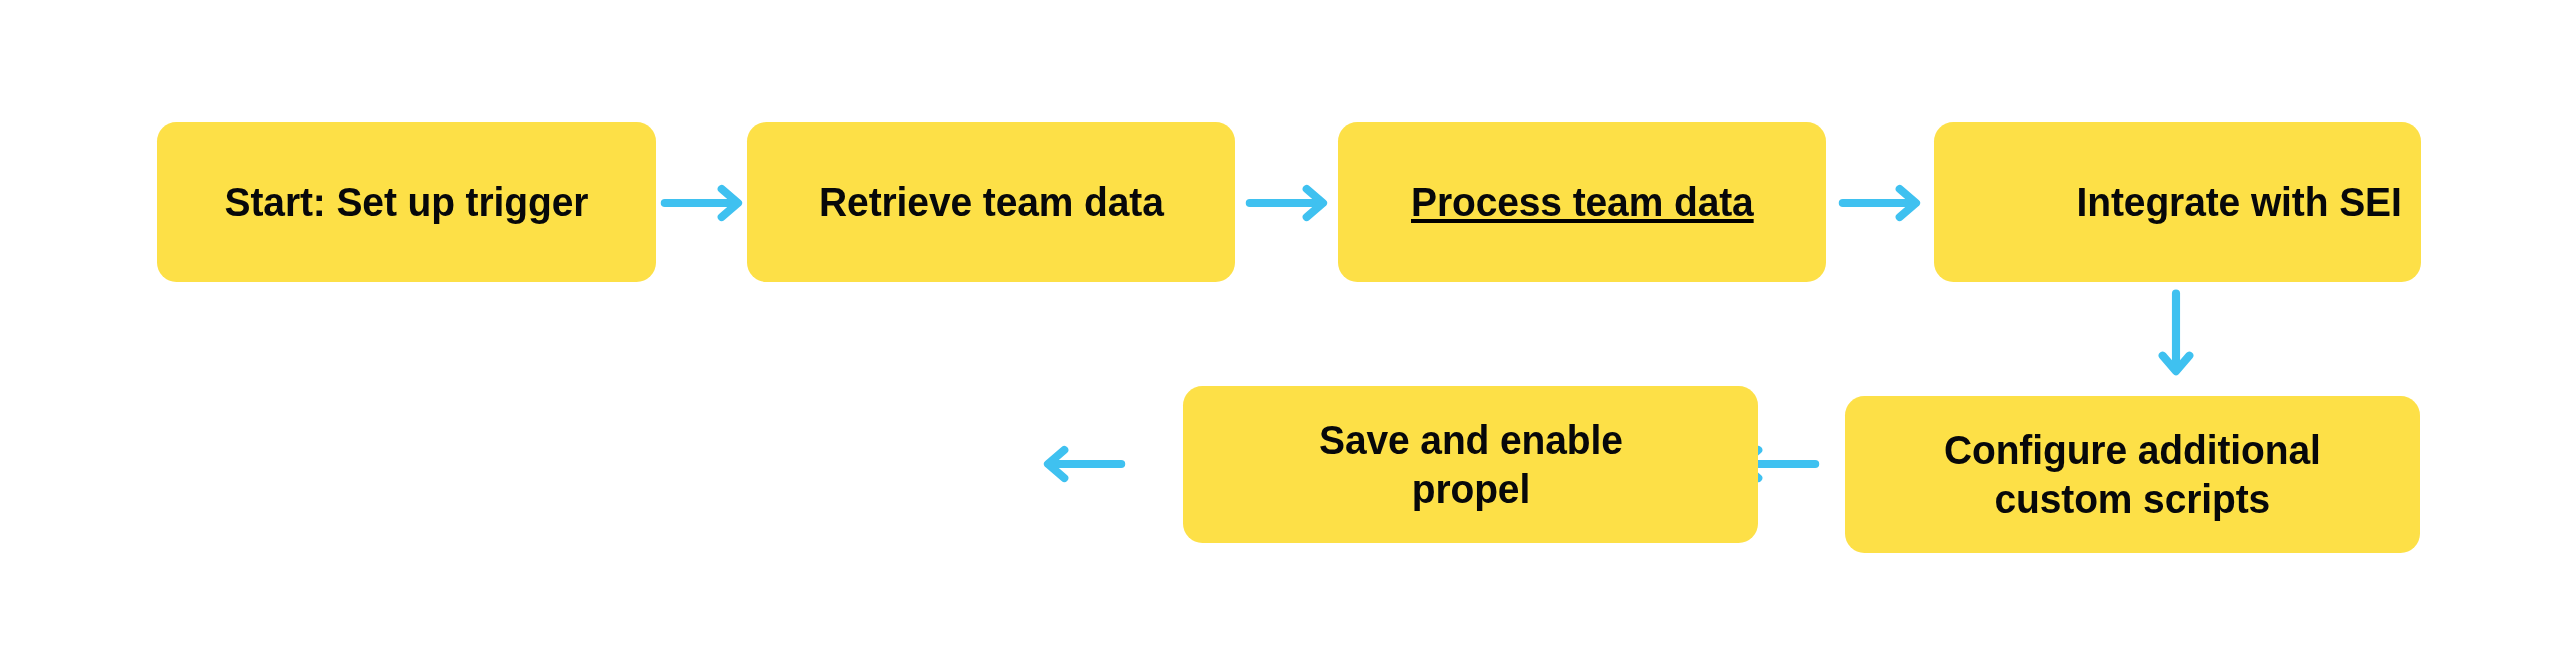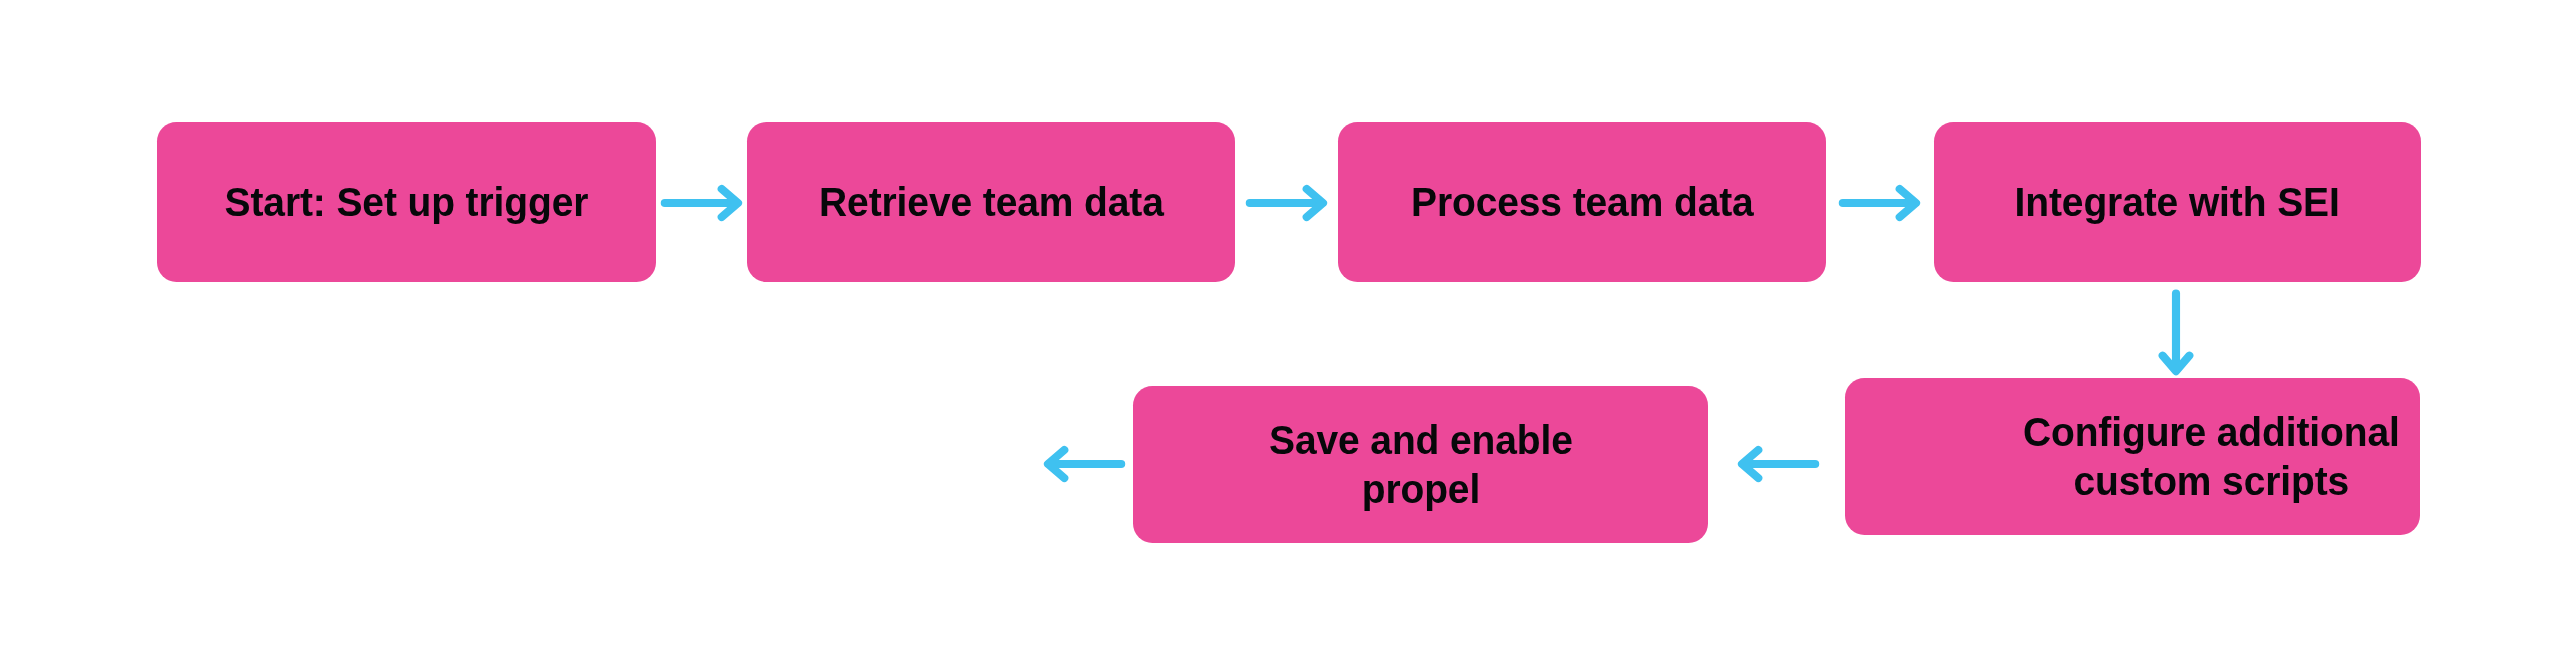--- a/index.html
+++ b/index.html
@@ -14,21 +14,21 @@
     overflow: hidden;
   }
   #canvas {
     position: relative;
     width: 2576px;
     height: 669px;
     background: #ffffff;
   }
   .node {
     position: absolute;
-    background: #ec4899;
+    background: #fde047;
     border-radius: 19.4px;
     display: flex;
     align-items: center;
     justify-content: center;
     box-sizing: border-box;
     padding: 0 10.4px;
   }
   .node-label {
     font-family: "Liberation Sans", sans-serif;
     font-weight: bold;
@@ -68,55 +68,55 @@
     <span class="node-label">Retrieve team data</span>
   </div>
 
   <div class="arrow" style="left:1248px; top:186px; width:82px; height:34px;">
     <svg width="82" height="34" viewBox="0 0 110 46" fill="none" xmlns="http://www.w3.org/2000/svg">
       <path d="M2 23 H99" stroke="#3fc1f0" stroke-width="11" stroke-linecap="round"></path>
       <path d="M79 4 L101 23 L79 42" stroke="#3fc1f0" stroke-width="11" stroke-linecap="round" stroke-linejoin="round" fill="none"></path>
     </svg>
   </div>
 
-  <div class="node" style="left:1338px; top:122px; width:488px; height:160px;">
+  <div class="node" style="left:1338px; top:122px; width:488px; height:160px;text-decoration:underline;">
     <span class="node-label">Process team data</span>
   </div>
 
   <div class="arrow" style="left:1841px; top:186px; width:82px; height:34px;">
     <svg width="82" height="34" viewBox="0 0 110 46" fill="none" xmlns="http://www.w3.org/2000/svg">
       <path d="M2 23 H99" stroke="#3fc1f0" stroke-width="11" stroke-linecap="round"></path>
       <path d="M79 4 L101 23 L79 42" stroke="#3fc1f0" stroke-width="11" stroke-linecap="round" stroke-linejoin="round" fill="none"></path>
     </svg>
   </div>
 
-  <div class="node" style="left:1934px; top:122px; width:487px; height:160px;">
+  <div class="node" style="left:1934px; top:122px; width:487px; height:160px;justify-content:flex-end;">
     <span class="node-label">Integrate with SEI</span>
   </div>
 
   <div class="arrow" style="left:2159px; top:291px; width:34px; height:88px;">
     <svg width="34" height="88" viewBox="0 0 46 118" fill="none" xmlns="http://www.w3.org/2000/svg">
       <path d="M23 3 V106" stroke="#3fc1f0" stroke-width="11" stroke-linecap="round"></path>
       <path d="M5 87 L23 108 L41 87" stroke="#3fc1f0" stroke-width="11" stroke-linecap="round" stroke-linejoin="round" fill="none"></path>
     </svg>
   </div>
 
-  <div class="node" style="left:1845px; top:378px; width:575px; height:157px;justify-content:flex-end;">
+  <div class="node" style="left:1845px; top:396px; width:575px; height:157px;">
     <span class="node-label">Configure additional
 custom scripts</span>
   </div>
 
   <div class="arrow" style="left:1735px; top:447px; width:82px; height:34px;">
     <svg width="82" height="34" viewBox="0 0 110 46" fill="none" xmlns="http://www.w3.org/2000/svg">
       <path d="M11 23 H108" stroke="#3fc1f0" stroke-width="11" stroke-linecap="round"></path>
       <path d="M31 4 L9 23 L31 42" stroke="#3fc1f0" stroke-width="11" stroke-linecap="round" stroke-linejoin="round" fill="none"></path>
     </svg>
   </div>
 
-  <div class="node" style="left:1133px; top:386px; width:575px; height:157px;">
+  <div class="node" style="left:1183px; top:386px; width:575px; height:157px;">
     <span class="node-label">Save and enable
 propel</span>
   </div>
 
   <div class="arrow" style="left:1041px; top:447px; width:82px; height:34px;">
     <svg width="82" height="34" viewBox="0 0 110 46" fill="none" xmlns="http://www.w3.org/2000/svg">
       <path d="M11 23 H108" stroke="#3fc1f0" stroke-width="11" stroke-linecap="round"></path>
       <path d="M31 4 L9 23 L31 42" stroke="#3fc1f0" stroke-width="11" stroke-linecap="round" stroke-linejoin="round" fill="none"></path>
     </svg>
   </div>

